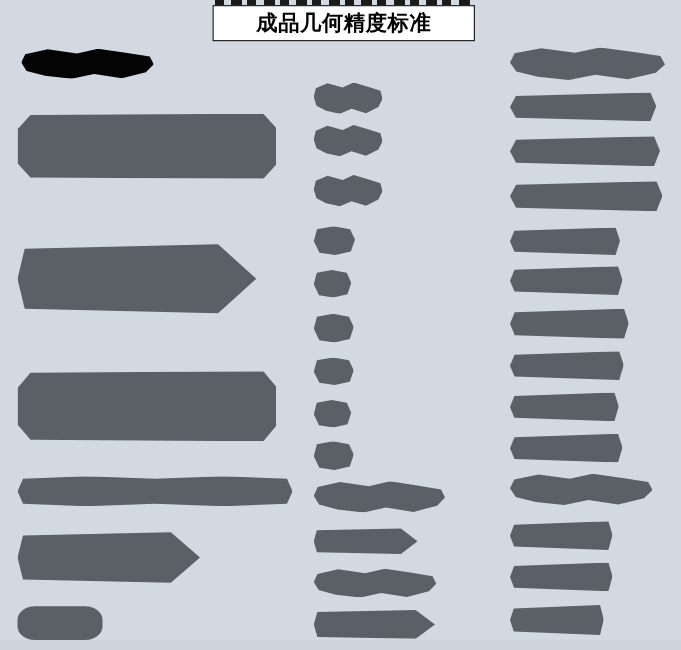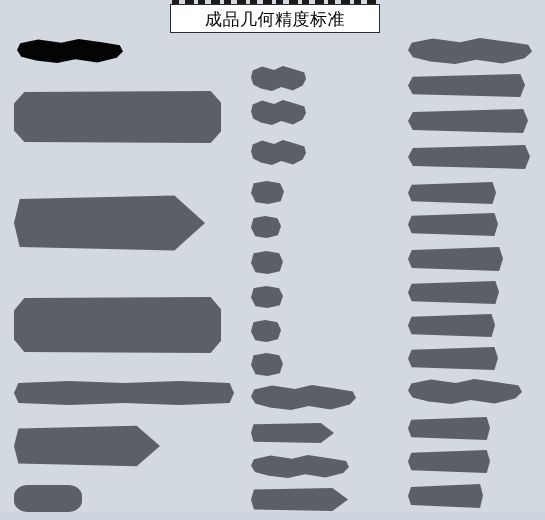--- a/index.html
+++ b/index.html
@@ -40,21 +40,21 @@
     box-sizing: border-box;
     display: flex;
     align-items: center;
     justify-content: center;
     overflow: hidden;
     z-index: 4;
   }
   #title-text {
     font-family: "DejaVu Sans", sans-serif;
     font-size: 17px;
-    font-weight: normal;
+    font-weight: bold;
     color: #000000;
     letter-spacing: 0.5px;
     line-height: 1;
     white-space: nowrap;
     transform: translateY(1px);
   }
   
   #title-overline {
     position: absolute;
     left: 172px;

